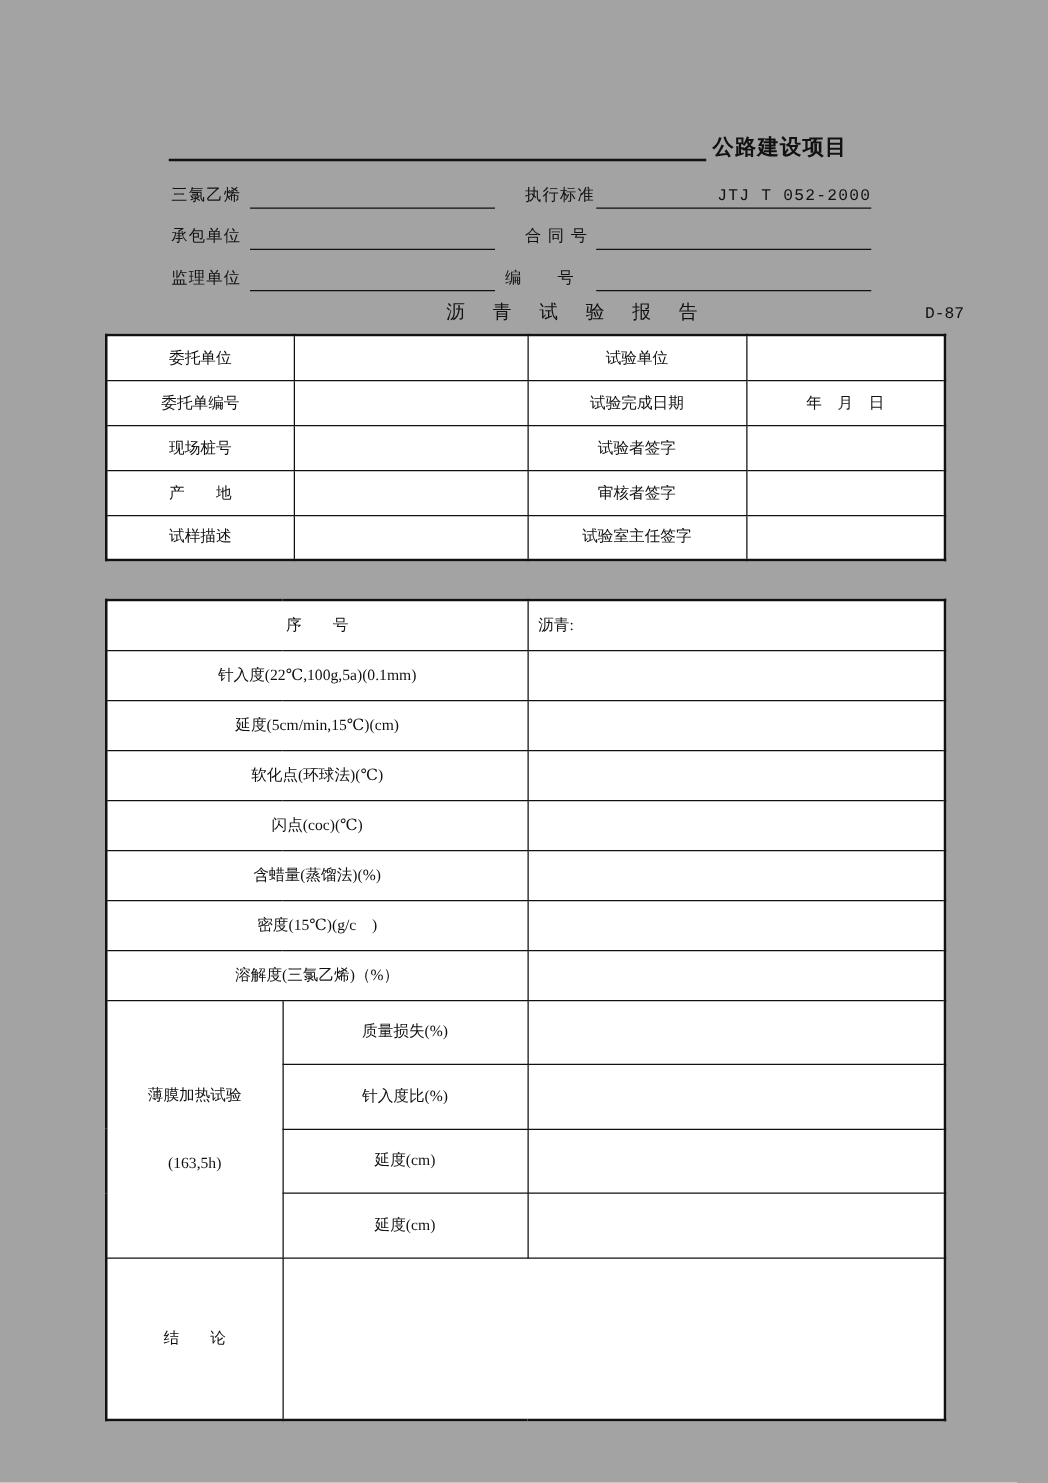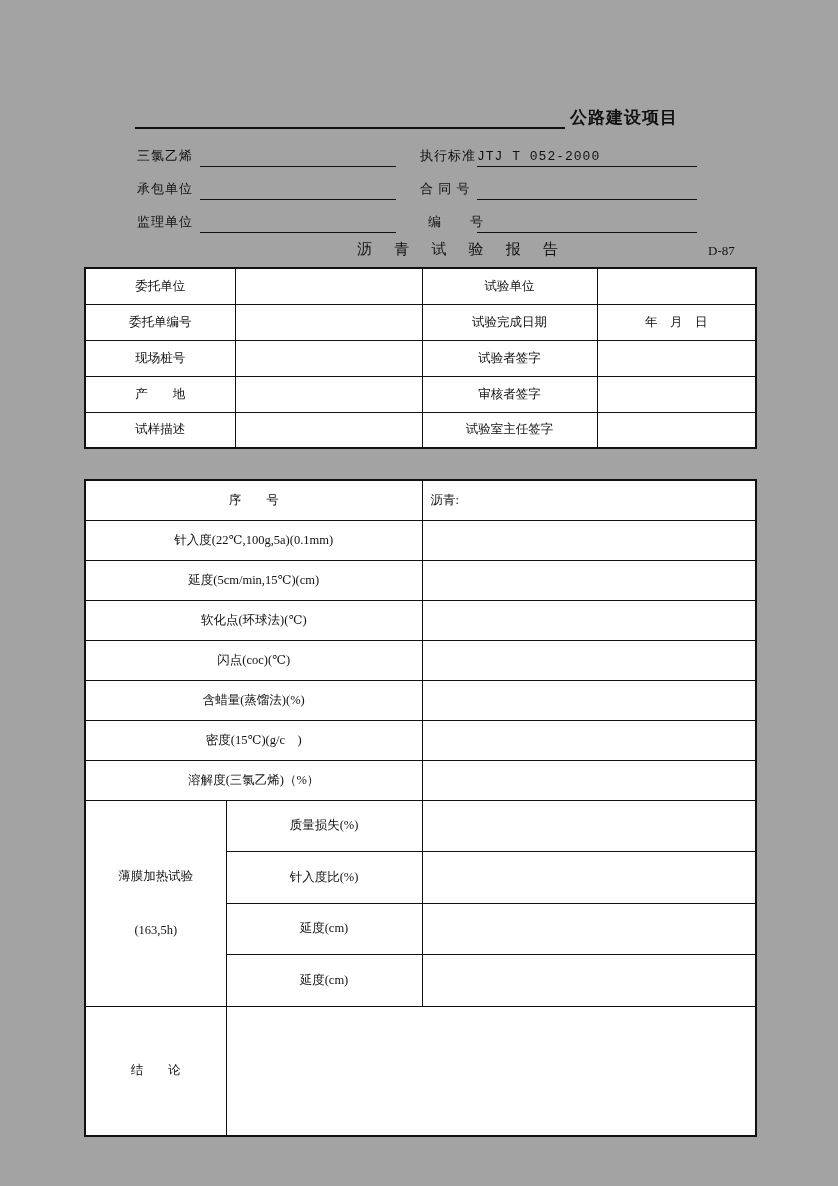--- a/index.html
+++ b/index.html
@@ -21,36 +21,36 @@
   .hdr-project {
     position:absolute; left:570px; top:106px;
     font-family:"Liberation Sans","DejaVu Sans",sans-serif;
     font-weight:bold; font-size:17px; letter-spacing:1px;
   }
   .fld-label {
     position:absolute; font-size:13px; white-space:pre; letter-spacing:1px;
   }
   .fld-line {
     position:absolute; height:20px; border-bottom:1px solid #111;
-    text-align:left; font-size:13px;
+    text-align:right; font-size:13px;
   }
   .fld-line .fld-value {
     font-family:"Liberation Mono","DejaVu Sans Mono",monospace;
     font-size:13px; letter-spacing:1px; line-height:20px;
   }
   
   .doc-title {
     position:absolute; left:84px; top:240px; width:671px;
     text-align:center; text-indent:85px;
     font-family:"Liberation Sans","DejaVu Sans",sans-serif;
     font-weight:normal; font-size:15px; letter-spacing:9px;
   }
   .doc-code {
-    position:absolute; left:708px; top:243px;
-    font-family:Liberation Serif, serif;
+    position:absolute; left:740px; top:243px;
+    font-family:Liberation Mono, monospace;
     font-size:13px;
   }
   
   table {
     position:absolute; border-collapse:collapse; table-layout:fixed;
     background:#fff;
   }
   td {
     border:1px solid #111;
     font-size:12.5px;
@@ -78,21 +78,21 @@
   <div class="fld-label" style="left:420px; top:147px;">执行标准</div>
   <div class="fld-line" style="left:477px; top:147px; width:220px;"><span class="fld-value">JTJ T 052-2000</span></div>
 
   <div class="fld-label" style="left:137px; top:180px;">承包单位</div>
   <div class="fld-line" style="left:200px; top:180px; width:196px;"></div>
   <div class="fld-label" style="left:420px; top:180px;">合 同 号</div>
   <div class="fld-line" style="left:477px; top:180px; width:220px;"></div>
 
   <div class="fld-label" style="left:137px; top:213px;">监理单位</div>
   <div class="fld-line" style="left:200px; top:213px; width:196px;"></div>
-  <div class="fld-label" style="left:428px; top:213px;">编　　号</div>
+  <div class="fld-label" style="left:404px; top:213px;">编　　号</div>
   <div class="fld-line" style="left:477px; top:213px; width:220px;"></div>
 
   <div class="doc-title">沥 青 试 验 报 告</div>
   <div class="doc-code">D-87</div>
 
   <table class="info-table">
     <colgroup>
         <col style="width:150px">
         <col style="width:187px">
         <col style="width:175px">

